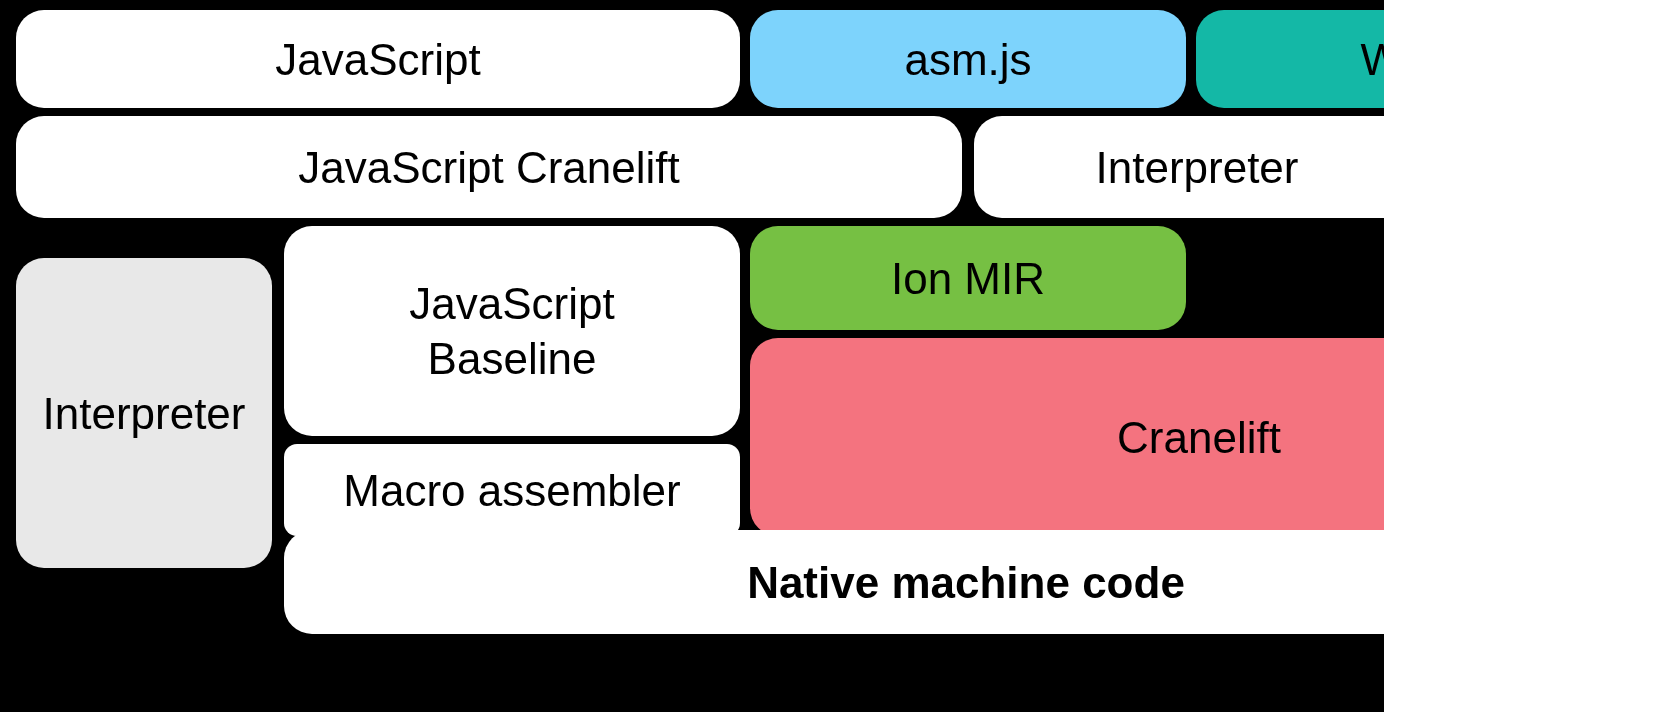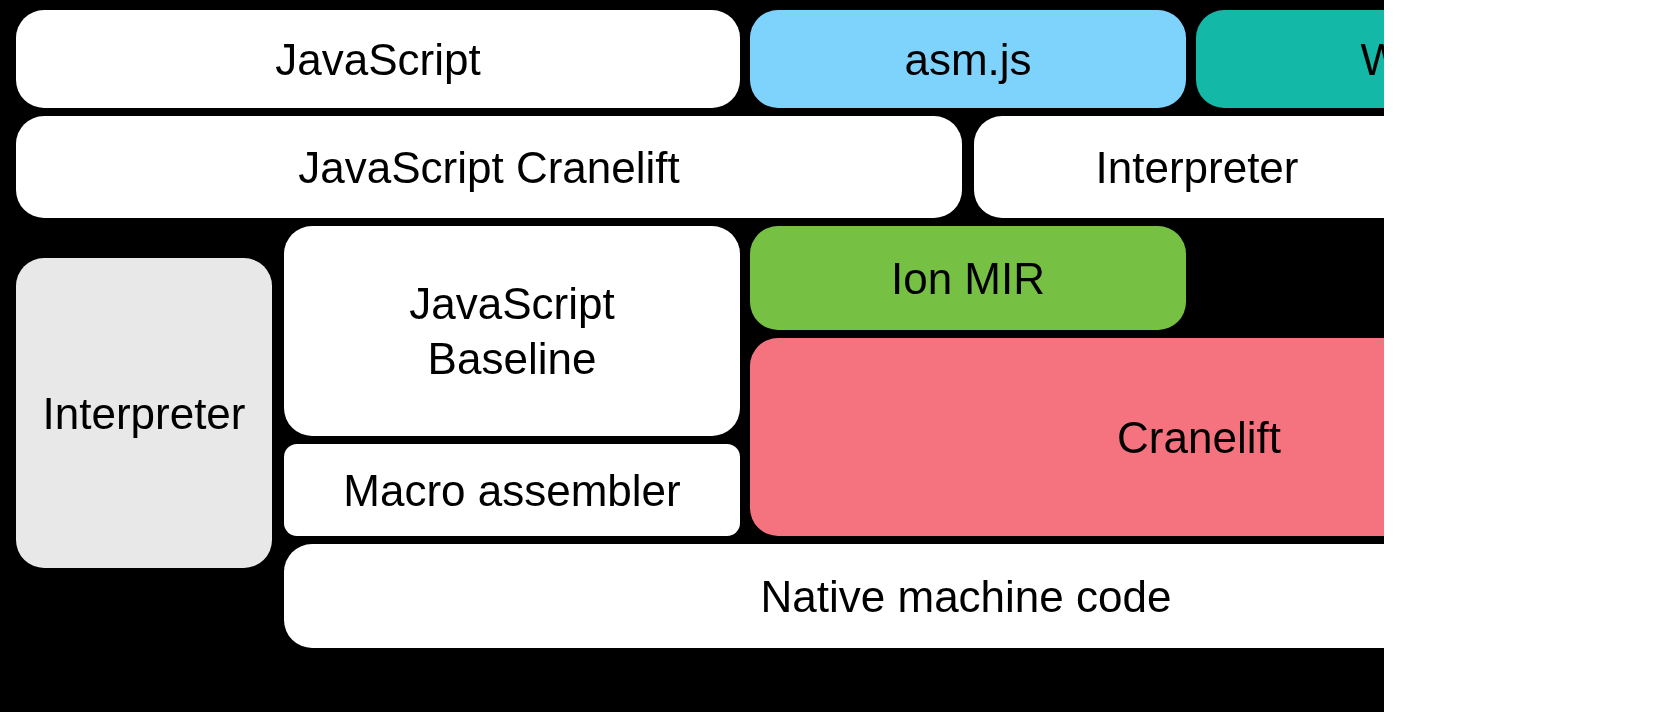--- a/index.html
+++ b/index.html
@@ -37,21 +37,21 @@
   
   #b-bytecode     { left: 16px;   top: 116px; width: 946px;  height: 102px; }
   #b-baldrmonkey  { left: 974px;  top: 116px; width: 446px;  height: 102px; }
   
   #b-interpreter  { left: 16px;   top: 226px; width: 256px;  height: 310px; }
   #b-baseline     { left: 284px;  top: 226px; width: 456px;  height: 210px; }
   #b-ionmir       { left: 750px;  top: 226px; width: 436px;  height: 104px; }
   #b-cranelift    { left: 750px;  top: 338px; width: 898px;  height: 198px; }
   #b-macroasm     { left: 284px;  top: 444px; width: 456px;  height: 92px; }
   
-  #b-native       { left: 284px;  top: 544px; width: 1364px; height: 104px; }
+  #b-native       { left: 284px;  top: 530px; width: 1364px; height: 104px; font-weight: bold; }
 </style>
 </head>
 <body>
 
 <div id="canvas" style="background-color: rgb(0, 0, 0);">
 
   <div class="box" id="b-javascript" style="background-color: rgb(255, 255, 255);">
     <span class="label">JavaScript</span>
   </div>
   <div class="box" id="b-asmjs" style="background-color: #7dd3fc;">

